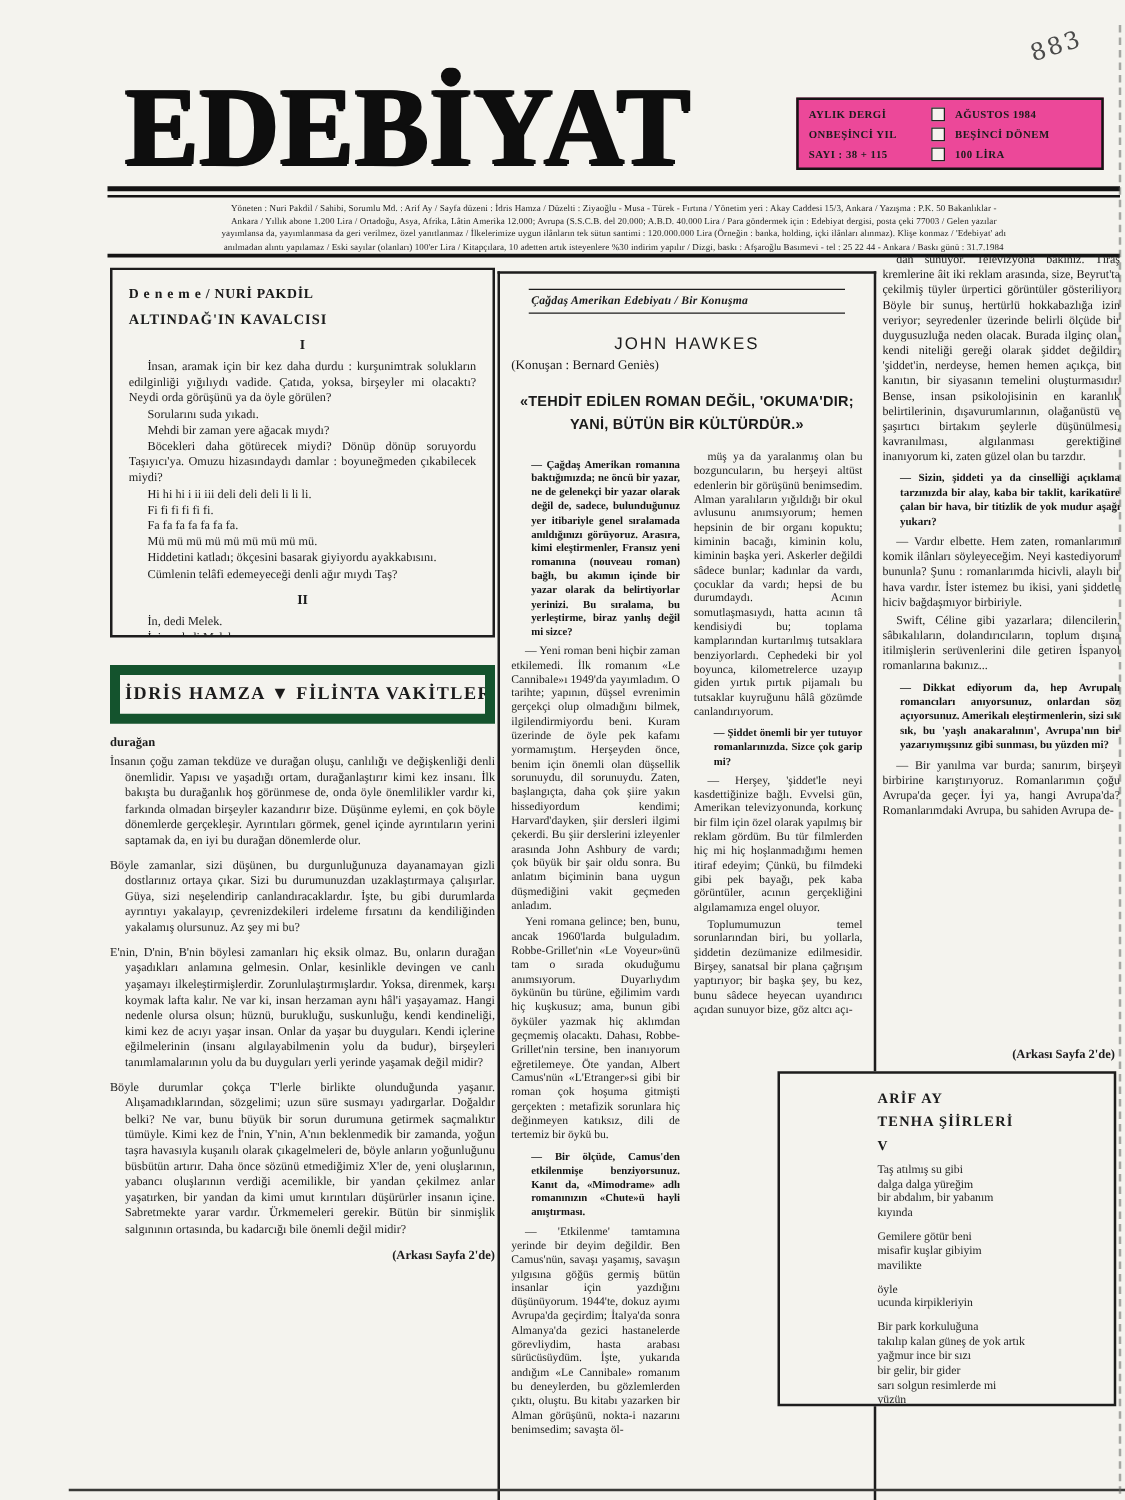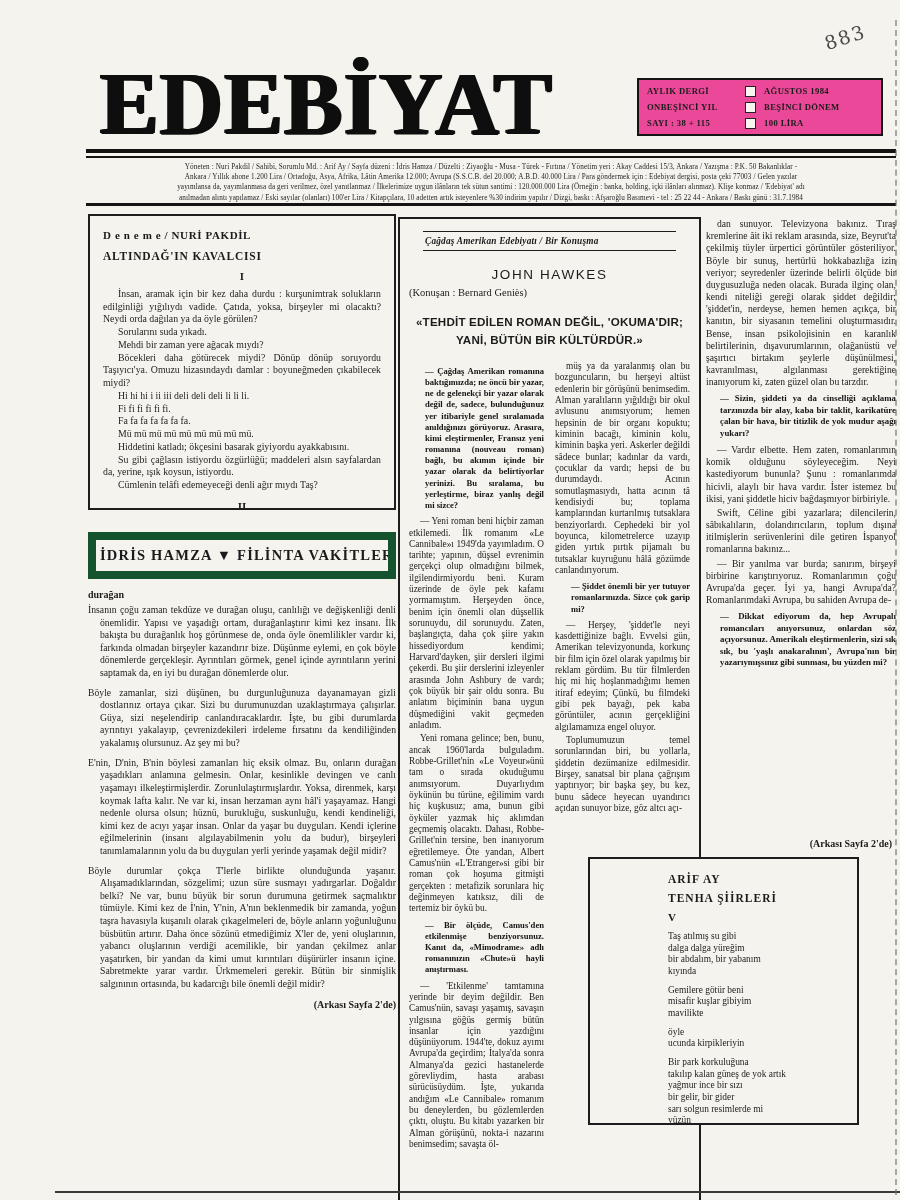--- a/index.html
+++ b/index.html
@@ -79,27 +79,27 @@
   .mid-col-1{height:895px;}
   .mid-col-2{height:505px;}
   .mid-col .li-item.a, .col-right .li-item.a{
     font-size:9.3px;line-height:1.22;text-align:justify;text-indent:11px;color:#1c1c1c;margin-bottom:2px;
   }
   .mid-col .li-item.q, .col-right .li-item.q{
     font-weight:bold;font-size:8.6px;line-height:1.3;text-align:justify;
     margin:5px 0 5px 16px;color:#151515;
   }
   
-  .col-right{position:absolute;left:706px;top:218px;width:190px;height:648px;overflow:hidden;}
+  .col-right{position:absolute;left:706px;top:202px;width:190px;height:648px;overflow:hidden;}
   .col-right .li-item.a{font-size:9.6px;line-height:1.27;}
   .col-right .li-item.q{font-size:8.8px;margin-left:14px;}
   .right-cont{position:absolute;left:706px;top:838px;width:186px;font-weight:bold;font-size:10px;text-align:right;}
   
   .poem-box{
-    position:absolute;left:588px;top:857px;width:271px;height:268px;box-sizing:border-box;
+    position:absolute;left:622px;top:857px;width:271px;height:268px;box-sizing:border-box;
     border:2px solid #1d1d1d;background:#f4f3ee;padding:14px 8px 6px 78px;overflow:hidden;
   }
   .poem-author{font-weight:bold;font-size:11.5px;letter-spacing:1px;}
   .poem-title{font-weight:bold;font-size:11.5px;letter-spacing:1px;margin-top:7px;}
   .poem-number{font-weight:bold;font-size:11px;margin-top:7px;}
   .poem-list{margin-top:8px;}
   .poem-list .li-item{white-space:pre-line;font-size:9.4px;line-height:1.24;margin-bottom:7px;color:#1d1d1d;}
 </style>
 </head>
 <body>
@@ -137,30 +137,29 @@
       <div class="li-item">anılmadan alıntı yapılamaz / Eski sayılar (olanları) 100'er Lira / Kitapçılara, 10 adetten artık isteyenlere %30 indirim yapılır / Dizgi, baskı : Afşaroğlu Basımevi - tel : 25 22 44 - Ankara / Baskı günü :  31.7.1984</div>
     </div>
   <div class="rule rule-c"></div>
 
   <div class="col-left">
     <div class="deneme-box">
       <div class="deneme-kicker">D e n e m e / NURİ PAKDİL</div>
       <div class="deneme-title">ALTINDAĞ'IN KAVALCISI</div>
       <div class="sec-label">I</div>
       <div class="deneme-list">
-          <div class="li-item">İnsan, aramak için bir kez daha durdu : kurşunimtrak solukların edilginliği yığılıydı vadide. Çatıda, yoksa, birşeyler mi olacaktı? Neydi orda dağılan ya da öyle görülen?</div>
+          <div class="li-item">İnsan, aramak için bir kez daha durdu : kurşunimtrak solukların edilginliği yığılıydı vadide. Çatıda, yoksa, birşeyler mi olacaktı? Neydi orda görüşünü ya da öyle görülen?</div>
           <div class="li-item">Sorularını suda yıkadı.</div>
           <div class="li-item">Mehdi bir zaman yere ağacak mıydı?</div>
           <div class="li-item">Böcekleri daha götürecek miydi? Dönüp dönüp soruyordu Taşıyıcı'ya. Omuzu hizasındaydı damlar : boyuneğmeden çıkabilecek miydi?</div>
           <div class="li-item">Hi hi hi i ii iii deli deli deli li li li.</div>
           <div class="li-item">Fi fi fi fi fi fi.</div>
           <div class="li-item">Fa fa fa fa fa fa fa.</div>
           <div class="li-item">Mü mü mü mü mü mü mü mü mü.</div>
           <div class="li-item">Hiddetini katladı; ökçesini basarak giyiyordu ayakkabısını.</div>
-          <div class="li-item">Su gibi çağlasın istiyordu özgürlüğü; maddeleri alsın sayfalardan da, yerine, ışık koysun, istiyordu.</div>
           <div class="li-item">Cümlenin telâfi edemeyeceği denli ağır mıydı Taş?</div>
         </div>
       <div class="sec-label">II</div>
       <div class="deneme-list">
           <div class="li-item">İn, dedi Melek.</div>
           <div class="li-item">İnine, dedi Melek.</div>
           <div class="li-item">Kalbine, dedi Melek.</div>
           <div class="li-item">İşlevlerini düşündü Meleklerin.</div>
           <div class="li-item">Aniden gürüldü Kavalcı : nasıl da baldı!</div>
           <div class="li-item">Bu kent orak gibi büzülmüştü şimdi; bıraktı bıçağını; herkesde imge telaşı vardı.</div>
@@ -197,24 +196,24 @@
           <div class="li-item q">— Şiddet önemli bir yer tutuyor romanlarınızda. Sizce çok garip mi?</div>
           <div class="li-item a">— Herşey, 'şiddet'le neyi kasdettiğinize bağlı. Evvelsi gün, Amerikan televizyonunda, korkunç bir film için özel olarak yapılmış bir reklam gördüm. Bu tür filmlerden hiç mi hiç hoşlanmadığımı hemen itiraf edeyim; Çünkü, bu filmdeki gibi pek bayağı, pek kaba görüntüler, acının gerçekliğini algılamamıza engel oluyor.</div>
           <div class="li-item a">Toplumumuzun temel sorunlarından biri, bu yollarla, şiddetin dezümanize edilmesidir. Birşey, sanatsal bir plana çağrışım yaptırıyor; bir başka şey, bu kez, bunu sâdece heyecan uyandırıcı açıdan sunuyor bize, göz altcı açı-</div>
         </div>
     </div>
   </div>
 
   <div class="col-right">
       <div class="li-item a">dan sunuyor. Televizyona bakınız. Tıraş kremlerine âit iki reklam arasında, size, Beyrut'ta çekilmiş tüyler ürpertici görüntüler gösteriliyor. Böyle bir sunuş, hertürlü hokkabazlığa izin veriyor; seyredenler üzerinde belirli ölçüde bir duygusuzluğa neden olacak. Burada ilginç olan, kendi niteliği gereği olarak şiddet değildir; 'şiddet'in, nerdeyse, hemen hemen açıkça, bir kanıtın, bir siyasanın temelini oluşturmasıdır. Bense, insan psikolojisinin en karanlık belirtilerinin, dışavurumlarının, olağanüstü ve şaşırtıcı birtakım şeylerle düşünülmesi, kavranılması, algılanması gerektiğine inanıyorum ki, zaten güzel olan bu tarzdır.</div>
       <div class="li-item q">— Sizin, şiddeti ya da cinselliği açıklama tarzınızda bir alay, kaba bir taklit, karikatüre çalan bir hava, bir titizlik de yok mudur aşağı yukarı?</div>
-      <div class="li-item a">— Vardır elbette. Hem zaten, romanlarımın komik olduğunu söyleyeceğim. Neyi kastediyorum bununla? Şunu : romanlarımda hicivli, alaylı bir hava vardır. İster istemez bu ikisi, yani şiddetle hiciv bağdaşmıyor birbiriyle.</div>
+      <div class="li-item a">— Vardır elbette. Hem zaten, romanlarımın komik ilânları söyleyeceğim. Neyi kastediyorum bununla? Şunu : romanlarımda hicivli, alaylı bir hava vardır. İster istemez bu ikisi, yani şiddetle hiciv bağdaşmıyor birbiriyle.</div>
       <div class="li-item a">Swift, Céline gibi yazarlara; dilencilerin, sâbıkalıların, dolandırıcıların, toplum dışına itilmişlerin serüvenlerini dile getiren İspanyol romanlarına bakınız...</div>
+      <div class="li-item q">— Dikkat ediyorum da, hep Avrupalı romancıları anıyorsunuz, onlardan söz açıyorsunuz. Amerikalı eleştirmenlerin, sizi sık sık, bu 'yaşlı anakaralının', Avrupa'nın bir yazarıymışsınız gibi sunması, bu yüzden mi?</div>
       <div class="li-item a">— Bir yanılma var burda; sanırım, birşeyi birbirine karıştırıyoruz. Romanlarımın çoğu Avrupa'da geçer. İyi ya, hangi Avrupa'da? Romanlarımdaki Avrupa, bu sahiden Avrupa de-</div>
-      <div class="li-item q">— Dikkat ediyorum da, hep Avrupalı romancıları anıyorsunuz, onlardan söz açıyorsunuz. Amerikalı eleştirmenlerin, sizi sık sık, bu 'yaşlı anakaralının', Avrupa'nın bir yazarıymışsınız gibi sunması, bu yüzden mi?</div>
     </div>
   <div class="right-cont">(Arkası Sayfa 2'de)</div>
 
   <div class="poem-box">
     <div class="poem-author">ARİF AY</div>
     <div class="poem-title">TENHA ŞİİRLERİ</div>
     <div class="poem-number">V</div>
     <div class="poem-list">
         <div class="li-item">Taş atılmış su gibi
 dalga dalga yüreğim

